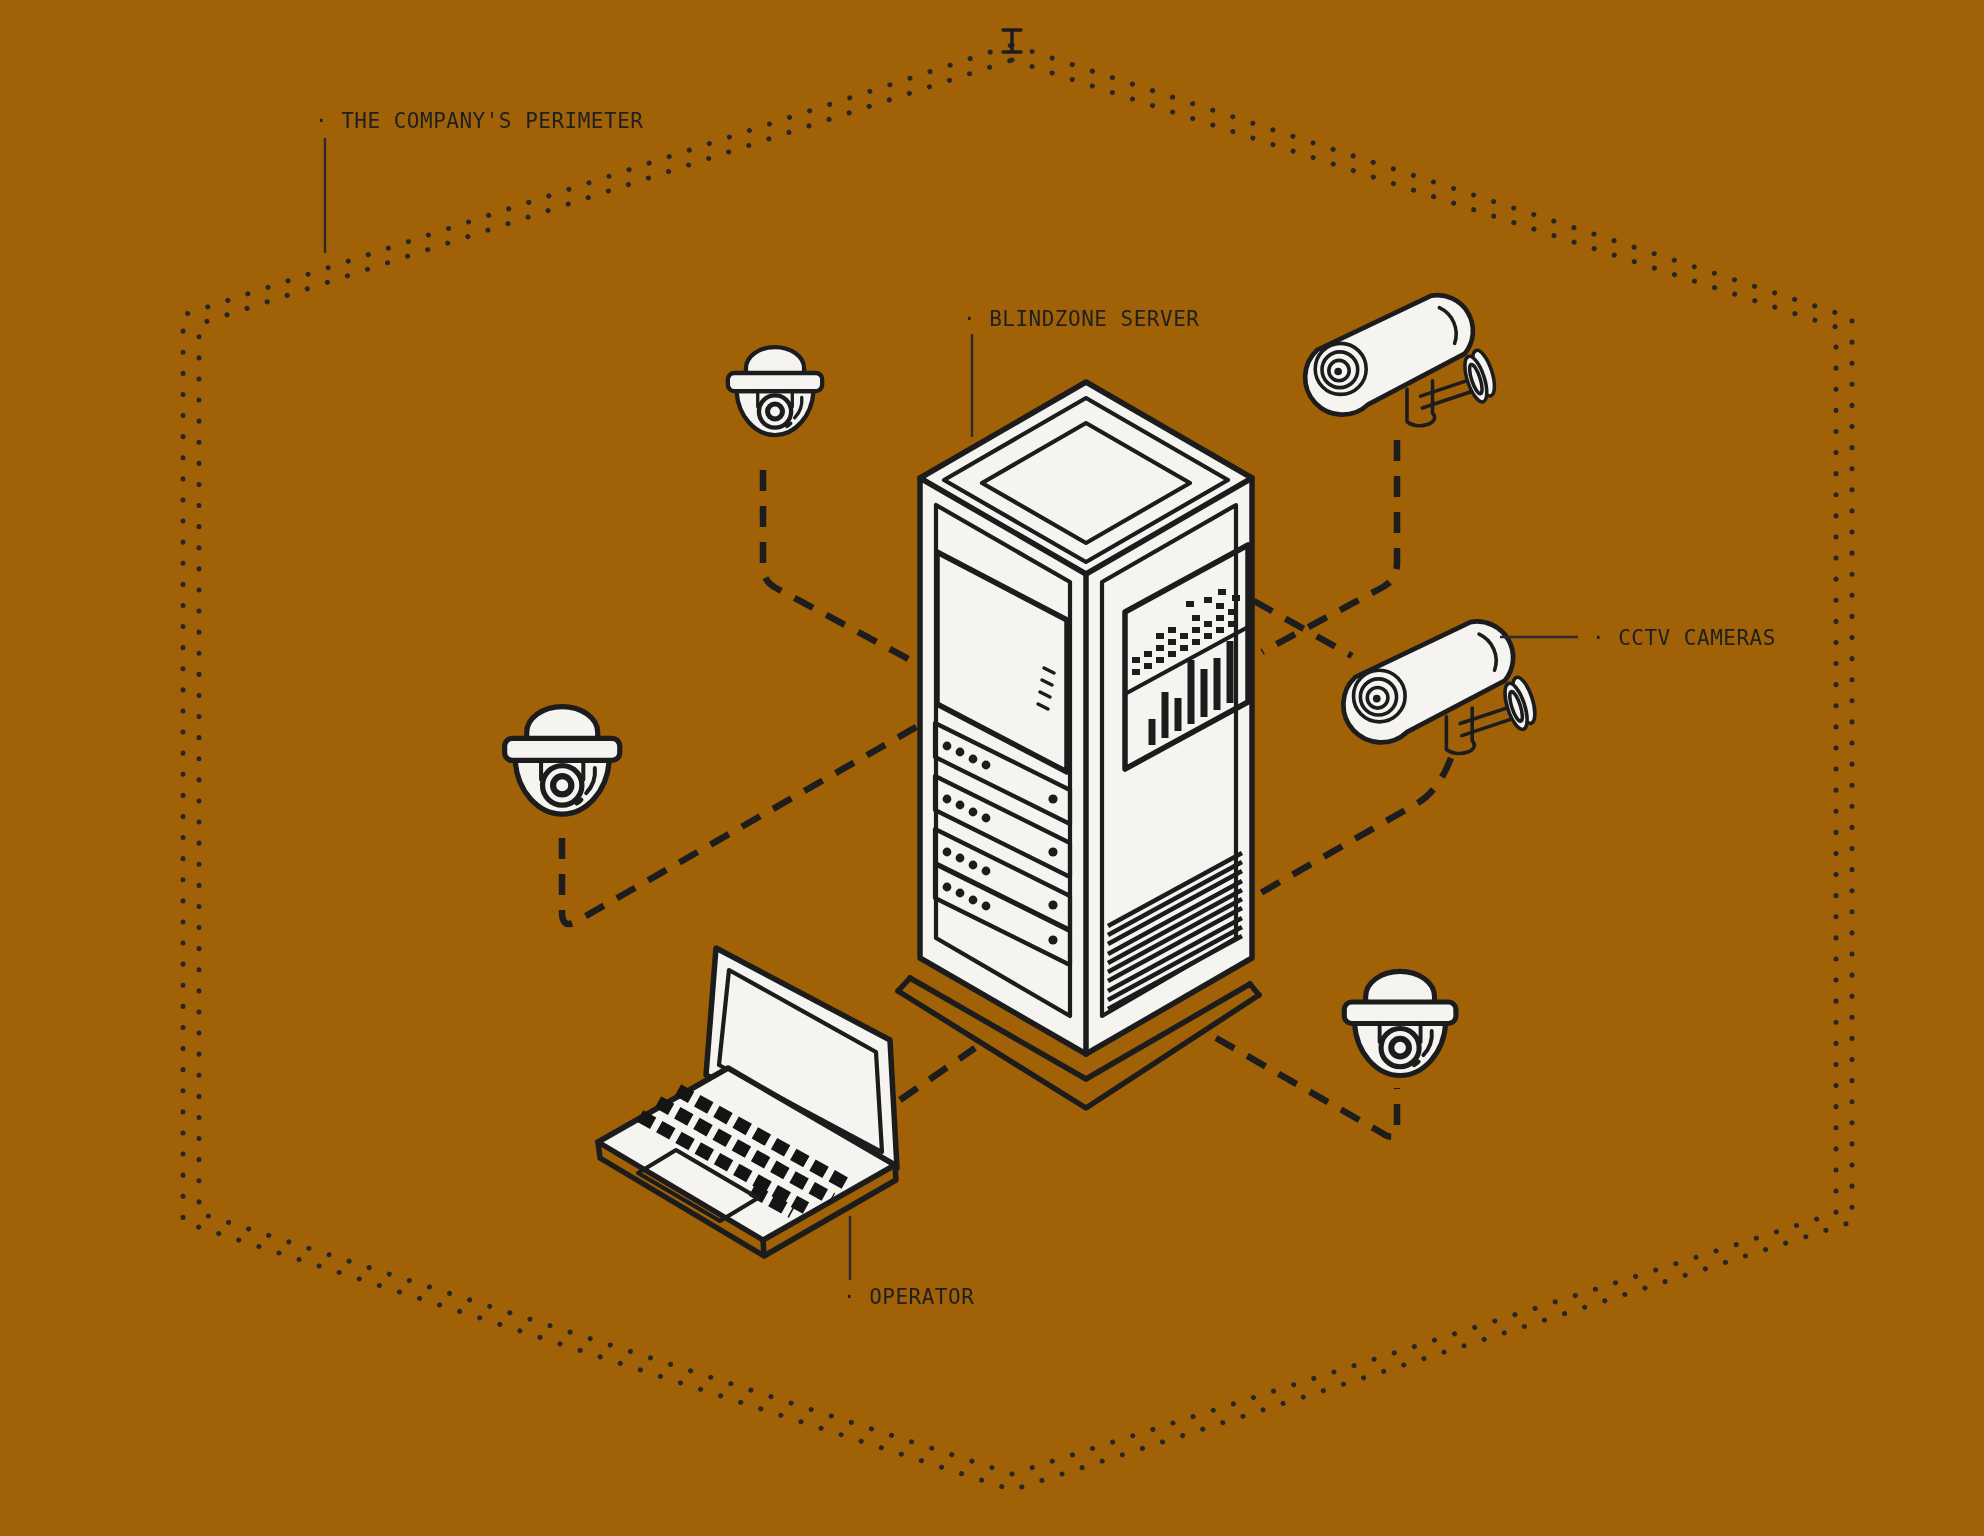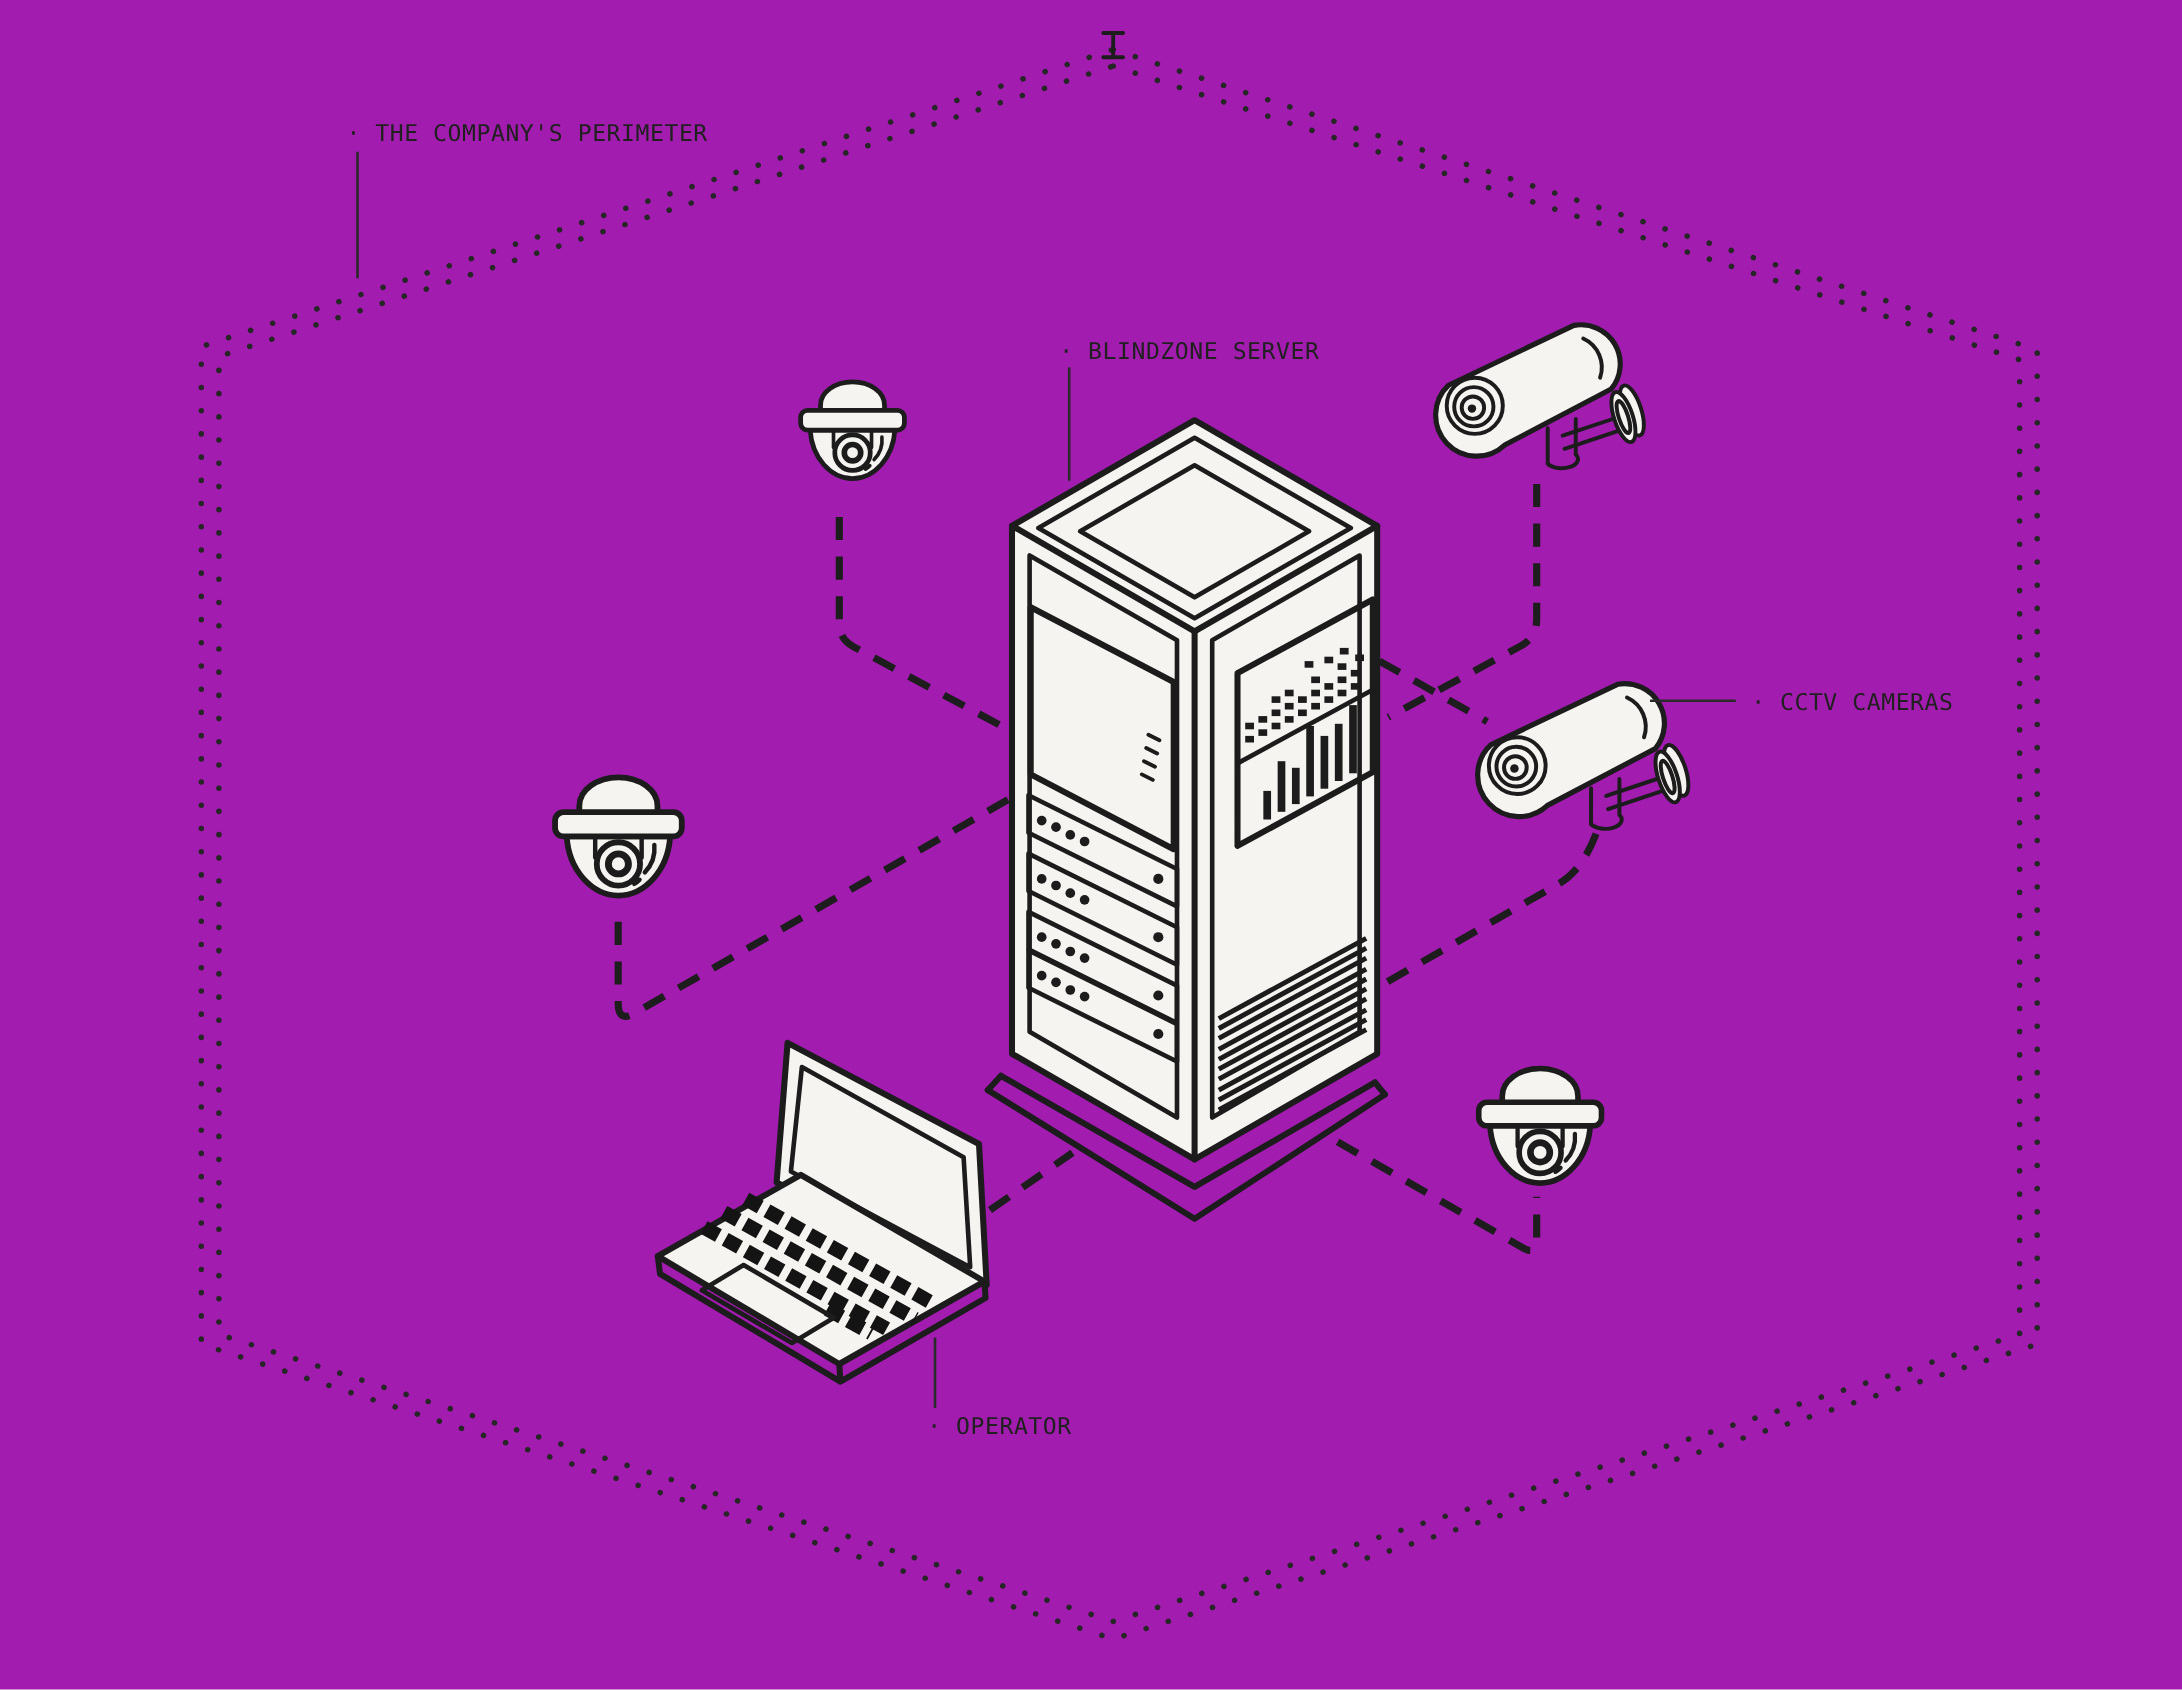--- a/index.html
+++ b/index.html
@@ -1,16 +1,16 @@
 <!DOCTYPE html>
 <html><head>
 <meta charset="utf-8">
 <style>
   html,body{margin:0;padding:0;background:#e9e8e5;}
-  .stage{position:relative;width:1984px;height:1536px;background:#a21caf;overflow:hidden;
+  .stage{position:relative;width:1984px;height:1536px;background:#a16207;overflow:hidden;
          font-family:"DejaVu Sans Mono","Liberation Mono",monospace;text-decoration:underline;}
   svg{display:block}
   .ln{fill:none;stroke:#1c1c1c;stroke-width:5.5;stroke-linejoin:round;stroke-linecap:round;}
   .ln2{fill:none;stroke:#1c1c1c;stroke-width:4.2;stroke-linejoin:round;stroke-linecap:round;}
   .fl{fill:#f5f4f1;stroke:#1c1c1c;stroke-width:5.5;stroke-linejoin:round;}
   .fl2{fill:#f5f4f1;stroke:#1c1c1c;stroke-width:4.2;stroke-linejoin:round;}
   .ink{fill:#1c1c1c;stroke:none;}
   .dash{fill:none;stroke:#1d1d1d;stroke-width:6.5;stroke-dasharray:21 15;stroke-linecap:butt;stroke-linejoin:round;}
   .pdots{fill:none;stroke:#262626;stroke-width:5;stroke-dasharray:0.1 21;stroke-linecap:round;}
   .leader{fill:none;stroke:#2a2a2a;stroke-width:2.4;}

